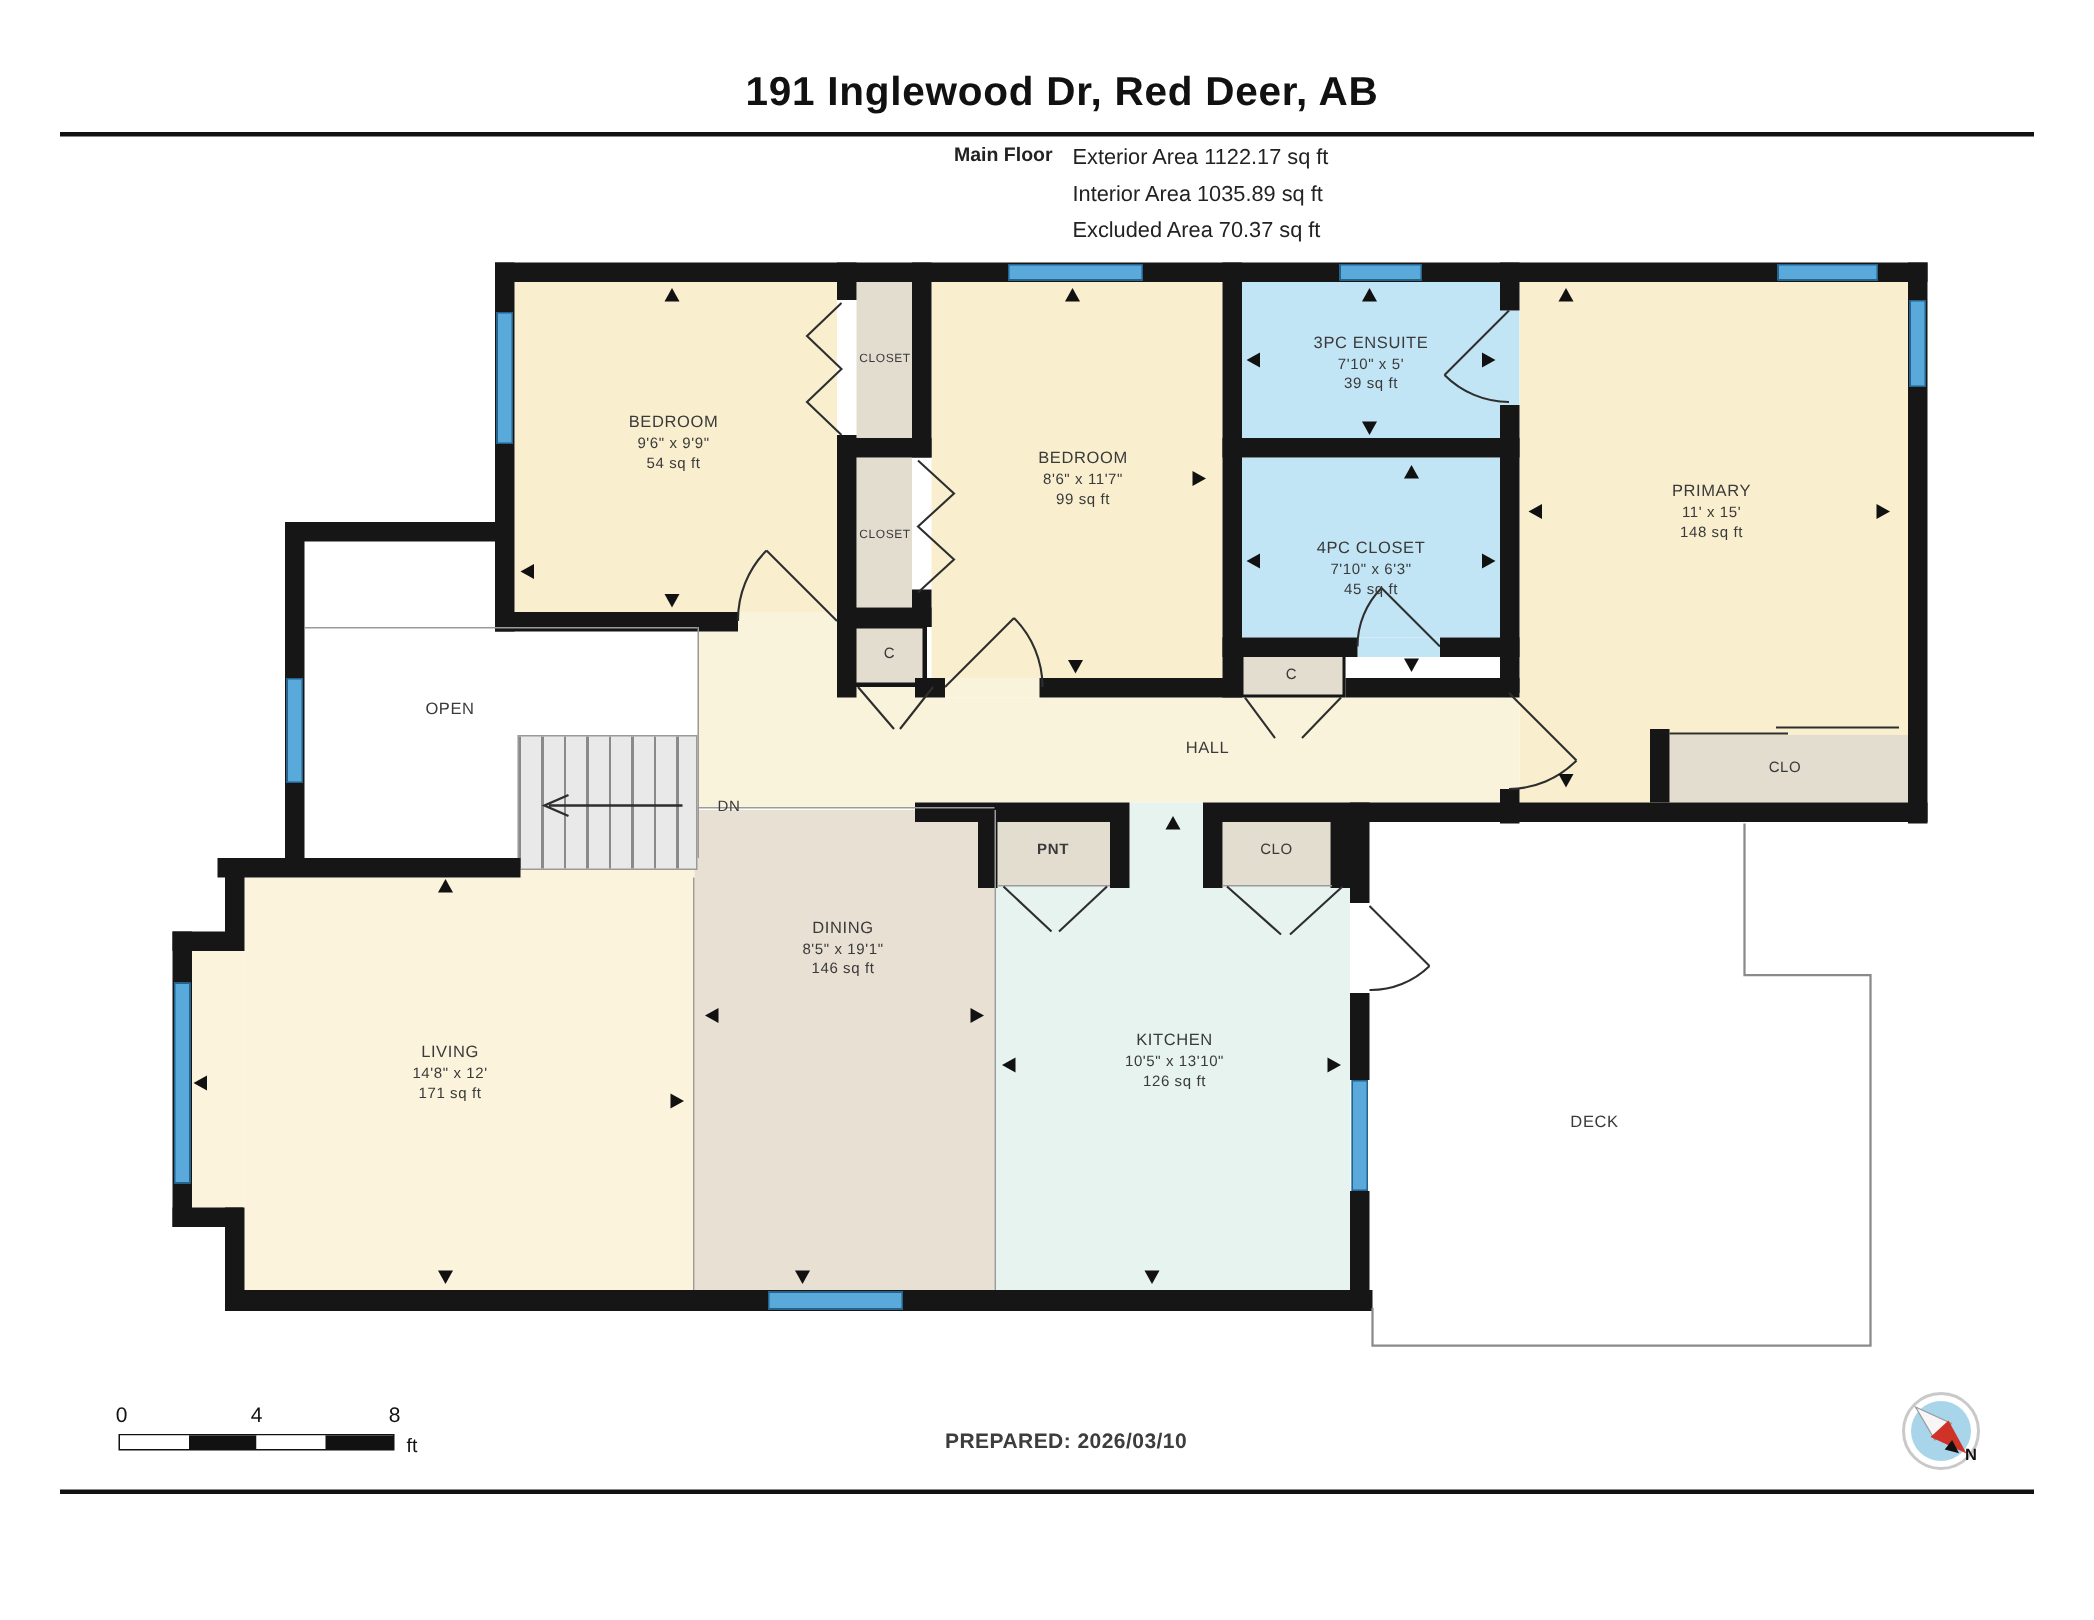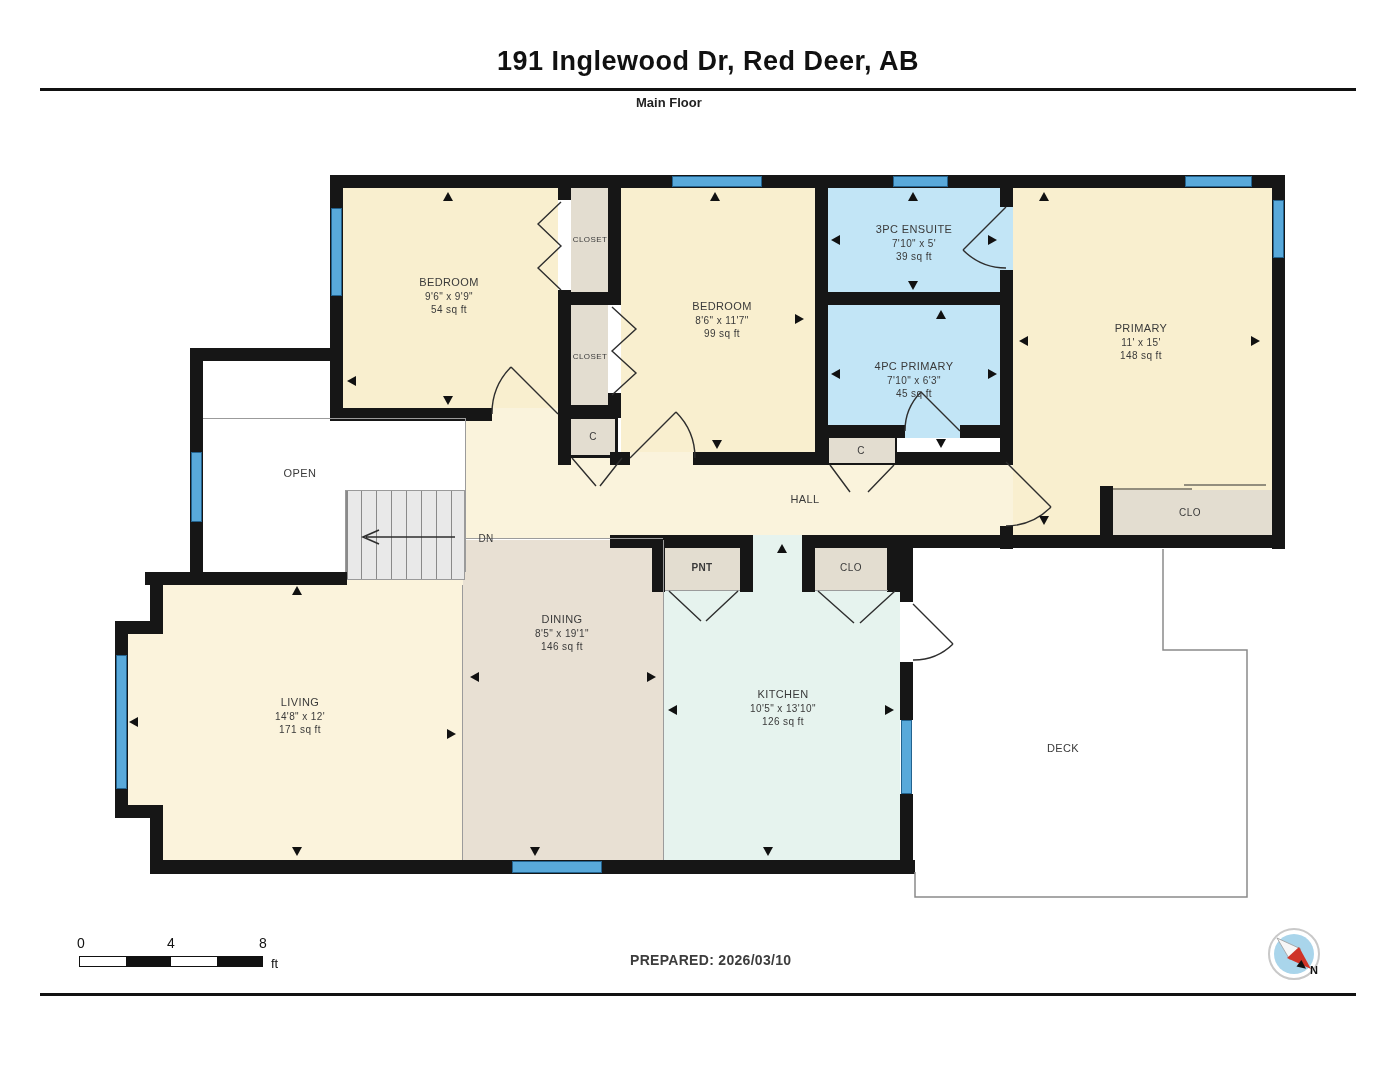--- a/index.html
+++ b/index.html
@@ -53,20 +53,25 @@
   .c-box{position:absolute;background:#e3ddd0;border:3px solid #161616;box-sizing:border-box;}
 </style>
 </head>
 <body>
 
 <div id="page">
 
   <div class="title">191 Inglewood Dr, Red Deer, AB</div>
   <div class="rule" style="left:40px;top:88px;width:1316px;height:3px;"></div>
   <div class="floor-label">Main Floor</div>
+  <div class="area-lines">
+    <div>Exterior Area 1122.17 sq ft</div>
+    <div>Interior Area 1035.89 sq ft</div>
+    <div>Excluded Area 70.37 sq ft</div>
+  </div>
 
   <div class="fill cream" style="left:343px;top:188px;width:215px;height:220px;"></div>
   <div class="fill gray" style="left:571px;top:188px;width:37px;height:104px;"></div>
   <div class="fill gray" style="left:571px;top:305px;width:37px;height:100px;"></div>
   <div class="fill cream" style="left:621px;top:188px;width:194px;height:264px;"></div>
   <div class="fill blue" style="left:828px;top:188px;width:172px;height:104px;"></div>
   <div class="fill blue" style="left:828px;top:305px;width:172px;height:120px;"></div>
   <div class="fill blue" style="left:905px;top:425px;width:55px;height:13px;"></div>
   <div class="fill blue" style="left:1000px;top:207px;width:13px;height:63px;"></div>
   <div class="fill cream" style="left:1013px;top:188px;width:259px;height:347px;"></div>
@@ -184,21 +189,21 @@
     <div>BEDROOM</div>
     <div class="sub">8'6" x 11'7"</div>
     <div class="sub">99 sq ft</div>
   </div>
   <div class="plan-lbl" style="left:914px;top:243px;">
     <div>3PC ENSUITE</div>
     <div class="sub">7'10" x 5'</div>
     <div class="sub">39 sq ft</div>
   </div>
   <div class="plan-lbl" style="left:914px;top:380px;">
-    <div>4PC PRIMARY</div>
+    <div>4PC CLOSET</div>
     <div class="sub">7'10" x 6'3"</div>
     <div class="sub">45 sq ft</div>
   </div>
   <div class="plan-lbl" style="left:1141px;top:342px;">
     <div>PRIMARY</div>
     <div class="sub">11' x 15'</div>
     <div class="sub">148 sq ft</div>
   </div>
   <div class="plan-lbl" style="left:300px;top:716px;">
     <div>LIVING</div>

